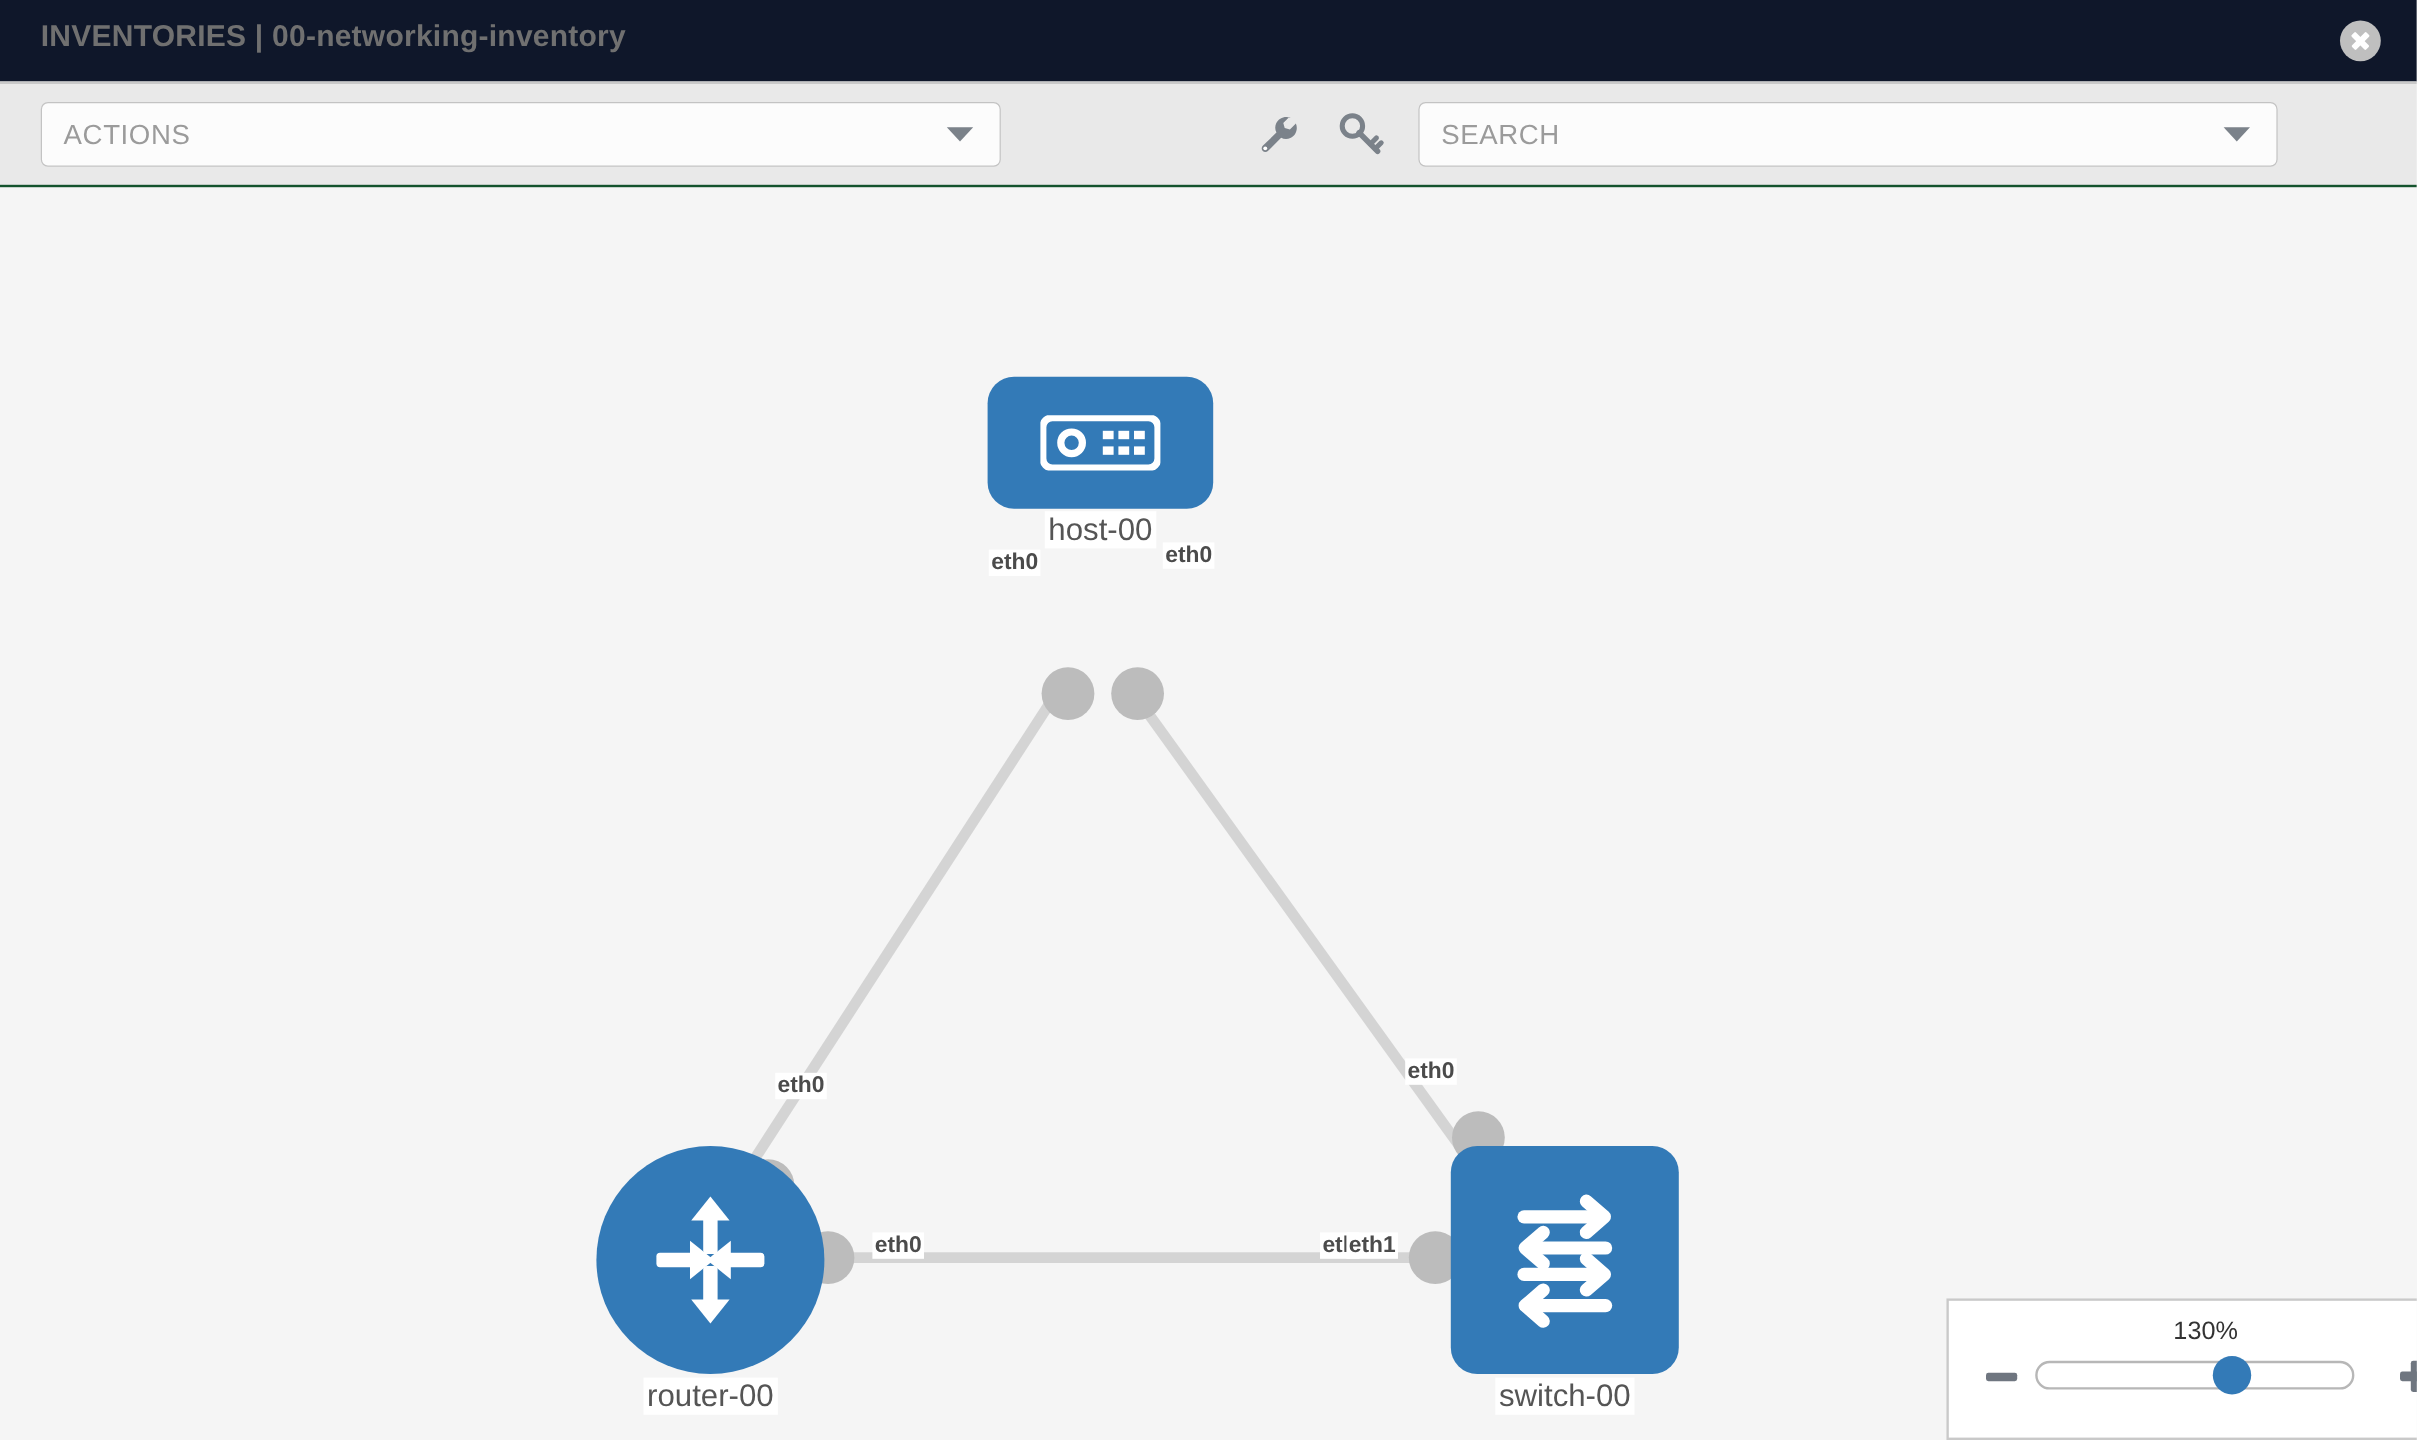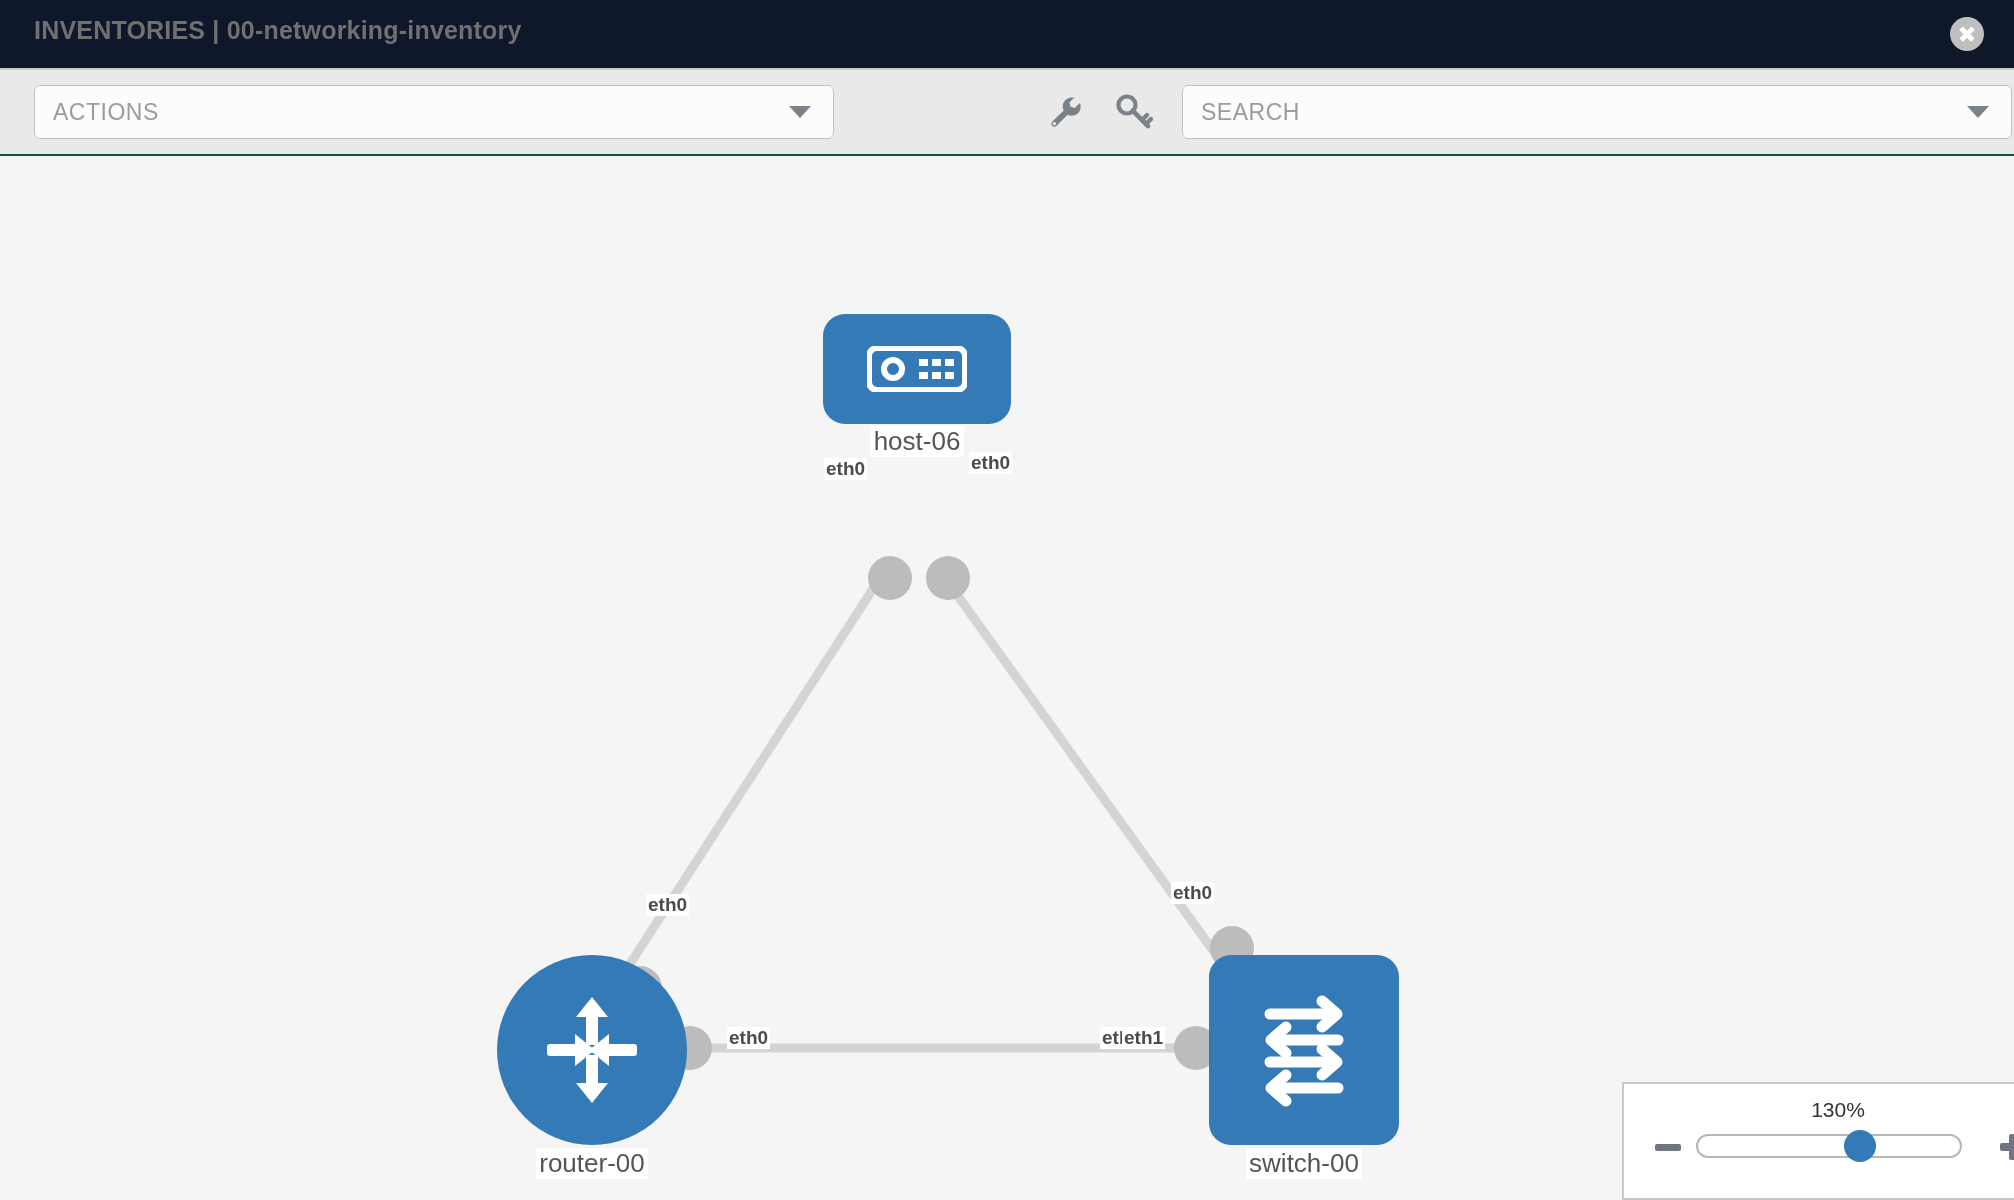--- a/index.html
+++ b/index.html
@@ -106,21 +106,21 @@
     cursor: pointer;
   }
   .tool-icon svg { display: block; }
   .icon-wrench { left: 1042px; }
   .icon-key    { left: 1110px; }
 
   .search-box {
     position: absolute;
     left: 1182px;
     top: 15px;
-    width: 830px;
+    width: 716px;
     height: 54px;
     background: #fcfcfc;
     border: 1px solid #c3c3c3;
     border-radius: 6px;
     box-sizing: border-box;
     cursor: text;
   }
   .search-label {
     position: absolute;
     left: 18px;
@@ -315,21 +315,21 @@
         <rect x="2" y="2" width="96" height="42" rx="8" ry="8" fill="none" stroke="#ffffff" stroke-width="6"></rect>
         <circle cx="26" cy="23" r="9" fill="none" stroke="#ffffff" stroke-width="6"></circle>
         <rect x="52" y="13" width="9" height="7" fill="#ffffff"></rect>
         <rect x="65" y="13" width="9" height="7" fill="#ffffff"></rect>
         <rect x="78" y="13" width="9" height="7" fill="#ffffff"></rect>
         <rect x="52" y="26" width="9" height="7" fill="#ffffff"></rect>
         <rect x="65" y="26" width="9" height="7" fill="#ffffff"></rect>
         <rect x="78" y="26" width="9" height="7" fill="#ffffff"></rect>
       </svg>
     </div>
-    <div class="node-label" style="top:112px;">host-06</div>
+    <div class="node-label" style="top:112px;">host-00</div>
   </div>
 
   <div class="node node-circle" style="left:497px; top:797px; width:190px; height:190px;">
     <div class="node-shape">
       <svg width="118" height="118" viewBox="0 0 118 118">
         <g fill="#ffffff">
 
           <rect x="53" y="14" width="12" height="40" rx="3"></rect>
           <path d="M59 6 L75 26 L43 26 Z"></path>
 

